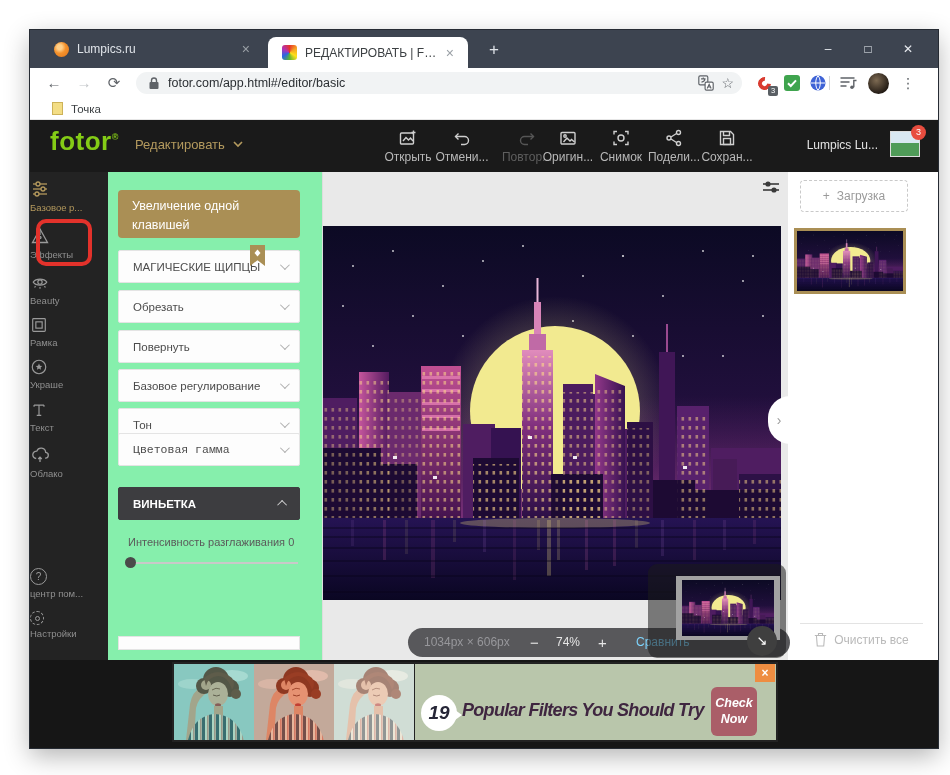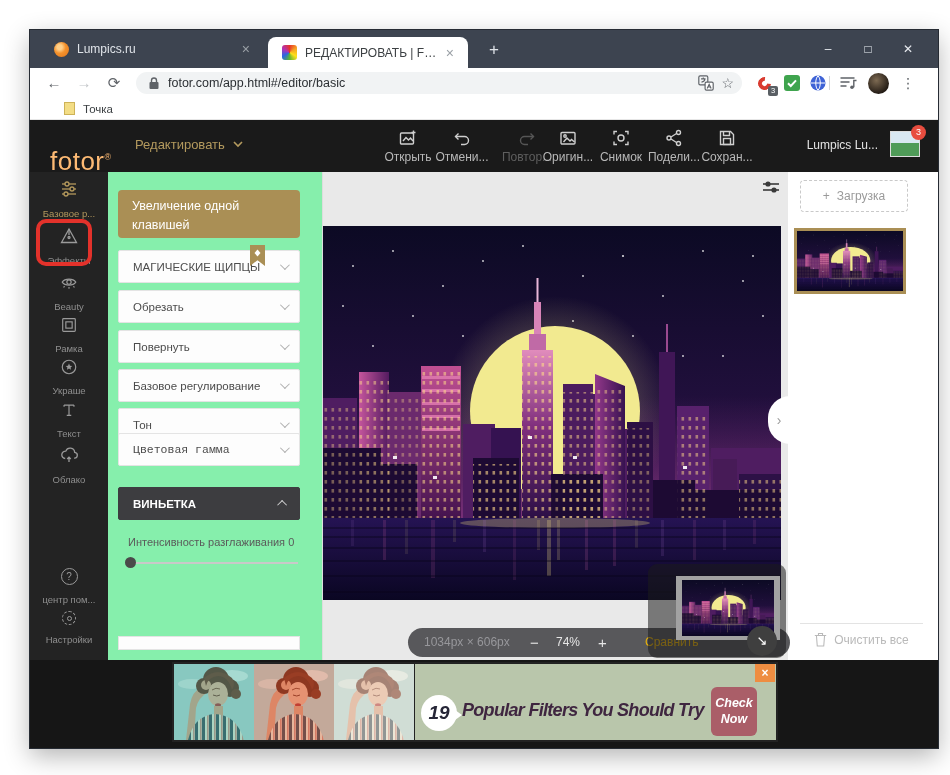--- a/index.html
+++ b/index.html
@@ -27,41 +27,41 @@
   .navbtn{position:absolute;top:3px;width:24px;height:24px;text-align:center;line-height:24px;font-size:15px;}
   .omnibox{position:absolute;left:106px;top:4px;width:606px;height:22px;background:#f1f3f4;border-radius:12px;display:flex;align-items:center;padding:0 8px 0 12px;}
   .urltext{font-size:12.5px;color:#2b2f33;margin-left:8px;flex:1;white-space:nowrap;overflow:hidden;}
   .extwrap{position:absolute;top:3px;width:24px;height:24px;display:flex;align-items:center;justify-content:center;}
   .redext{width:13px;height:13px;border-radius:50%;border:4px solid #d93b30;border-right-color:transparent;transform:rotate(-40deg);}
   .extbadge{position:absolute;right:-2px;bottom:-1px;background:#5a5f64;color:#fff;font-size:7.5px;width:10px;height:10px;line-height:10px;text-align:center;border-radius:2px;transform:none;}
   .sep{position:absolute;left:799px;top:8px;width:1px;height:14px;background:#d4d6d8;}
   .chravatar{width:21px;height:21px;border-radius:50%;background:radial-gradient(circle at 40% 35%, #7d6a52, #1f1812 75%);}
 
   
-  .bookmarks{position:absolute;left:0;top:68px;width:908px;height:22px;background:#fff;border-bottom:1px solid #e6e6e6;display:flex;align-items:center;padding-left:12px;}
+  .bookmarks{position:absolute;left:0;top:68px;width:908px;height:22px;background:#fff;border-bottom:1px solid #e6e6e6;display:flex;align-items:center;}
   .note-icon{width:11px;height:13px;background:#f3dd85;border:1px solid #cdb258;margin-left:22px;}
   .bm-label{font-size:11.5px;color:#3c4043;margin-left:8px;}
 
   
   .fheader{position:absolute;left:0;top:90px;width:908px;height:52px;background:#1a1a1a;}
-  .flogo{position:absolute;left:20px;top:26px;color:#fdba74;font-size:26px;font-weight:normal;letter-spacing:.5px;}
+  .flogo{position:absolute;left:20px;top:6px;color:#84cc16;font-size:26px;font-weight:bold;letter-spacing:.5px;}
   .flogo sup{font-size:9px;}
   .fmenu{position:absolute;left:105px;top:17px;color:#b49a5e;font-size:13px;display:flex;align-items:center;gap:8px;}
   .htool{position:absolute;top:8px;width:54px;display:flex;flex-direction:column;align-items:center;gap:2px;color:#b8b8b8;font-size:12px;}
   .htool.disabled{color:#5f5f5f;}
   .htool svg{stroke:#cfcfcf;}
   .htool.disabled svg{stroke:#565656;}
   .hacct{position:absolute;right:60px;top:18px;color:#e3e3e3;font-size:12px;white-space:nowrap;}
   .hav{position:absolute;right:18px;top:11px;width:30px;height:26px;border:1px solid #ddd;background:linear-gradient(#d9e8f2 45%, #4f9b58 45%);}
   .hbadge{position:absolute;right:-7px;top:-7px;width:15px;height:15px;border-radius:50%;background:#e84d3f;color:#fff;font-size:9px;text-align:center;line-height:15px;}
 
   
   .fbody{position:absolute;left:0;top:142px;width:908px;height:488px;background:#e9e9e9;}
   .rail{position:absolute;left:0;top:0;width:78px;height:488px;background:#232323;}
-  .rail-item{position:absolute;left:0;width:78px;display:flex;flex-direction:column;align-items:center;gap:9px;color:#8f8f8f;font-size:9.5px;cursor:pointer;}
+  .rail-item{position:absolute;left:0;width:78px;display:flex;flex-direction:column;align-items:flex-start;gap:3px;color:#8f8f8f;font-size:9.5px;cursor:pointer;}
   .rail-item svg{stroke:#9a9a9a;fill:none;stroke-width:1.3;}
   .rail-item.gold{color:#b3985c;}
   .rail-item.gold svg{stroke:#b3985c;}
   .fx-box{position:absolute;left:6px;top:47px;width:56px;height:47px;border:4px solid #e3322b;border-radius:10px;z-index:6;}
   .help-circle{width:17px;height:17px;border:1.3px solid #9a9a9a;border-radius:50%;font-size:10px;color:#9a9a9a;text-align:center;line-height:16px;}
   .gear-ring{width:14px;height:14px;border:1.6px dashed #9a9a9a;border-radius:50%;display:flex;align-items:center;justify-content:center;}
   .gear-dot{width:5px;height:5px;border:1.4px solid #9a9a9a;border-radius:50%;}
 
   .tpanel{position:absolute;left:78px;top:0;width:215px;height:488px;background:#86efac;border-right:1px solid #ddd;}
   .cta{position:absolute;left:10px;top:18px;width:182px;height:48px;background:#aa8f55;border-radius:4px;color:#fff;font-size:12.5px;line-height:1.55;padding:7px 0 0 14px;cursor:pointer;}
@@ -569,21 +569,21 @@
             </g>
           </svg>
       </div>
       <div class="handle">›</div>
 
       <div class="zoompill">
         <span class="zp" style="left:16px;color:#97979b;">1034px × 606px</span>
         <span class="zp" style="left:122px;font-size:15px;">−</span>
         <span class="zp" style="left:148px;">74%</span>
         <span class="zp" style="left:190px;font-size:15px;">+</span>
-        <span class="zp" style="left:237px;color:#eab308;">Сравнить</span>
+        <span class="zp" style="left:228px;color:#7dd3fc;">Сравнить</span>
       </div>
 
       <div class="navbox">
         <div class="navpanel"></div>
         <svg class="navthumb" width="92" height="56">
             <use href="#cityart" width="92" height="56"></use>
           </svg>
         <div class="navbtn2">↘</div>
       </div>
 

